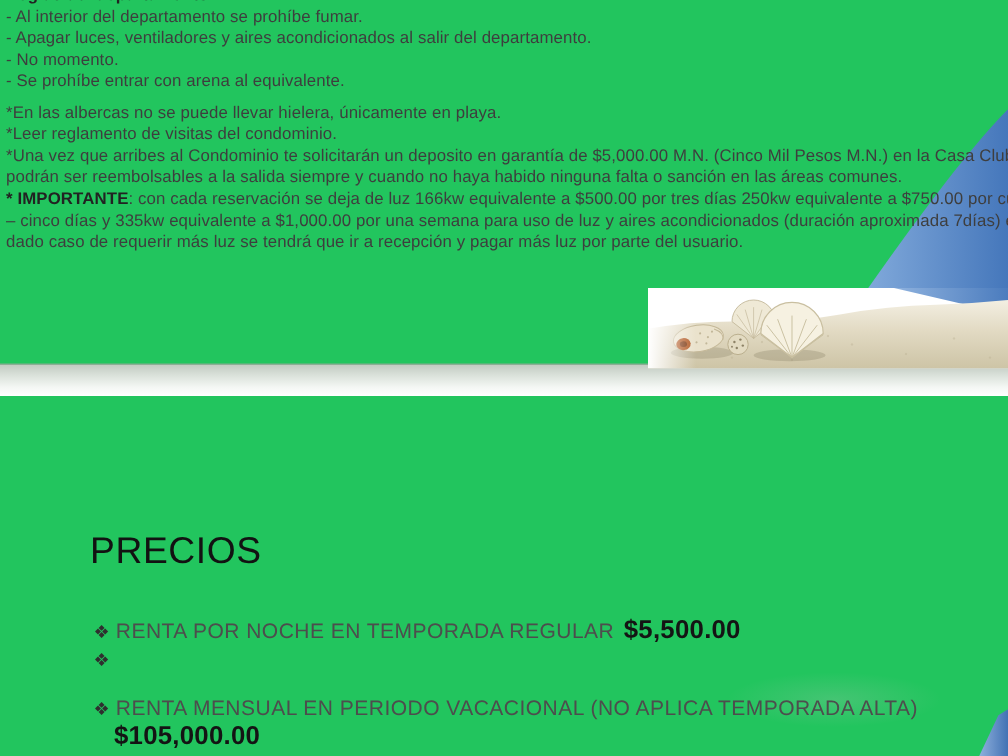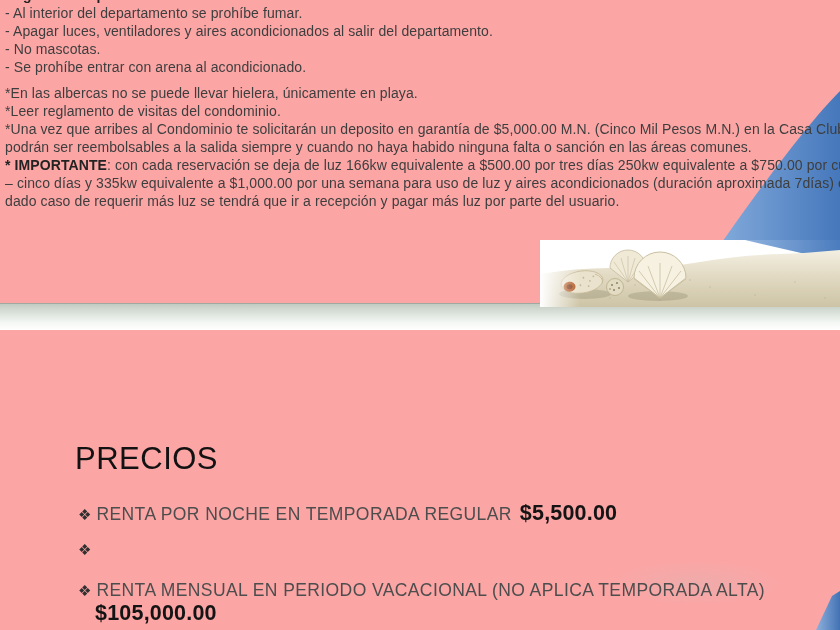--- a/index.html
+++ b/index.html
@@ -1,19 +1,19 @@
 <!DOCTYPE html>
 <html><head>
 <meta charset="utf-8">
 <style>
   * { margin:0; padding:0; box-sizing:border-box; }
   html,body { background:#ffffff; }
   .screen {
     position:relative; width:840px; height:630px;
-    background:#fca5a5; overflow:hidden;
+    background:#22c55e; overflow:hidden;
     font-family:"Liberation Sans", sans-serif;
     color:#3e3e3e;
     padding-left:24px;
   }
   
   .textblock {
     position:absolute; left:5px; top:-14px; width:836px; z-index:5;
   }
   .tline {
     height:18px; line-height:18px; font-size:14px;
@@ -39,21 +39,21 @@
     position:absolute; left:75px; top:441px; z-index:5;
     font-size:31px; font-weight:normal; color:#121212; letter-spacing:0.5px;
   }
   .price-row {
     position:absolute; left:78px; z-index:5;
     display:flex; align-items:baseline; white-space:nowrap;
   }
   .row1 { top:501px; } .row2 { top:541px; } .row3 { top:580px; }
   .bullet { font-size:15px; color:#2f2f2f; margin-right:5px; }
   .plabel { font-size:17.5px; color:#4d4d4d; letter-spacing:0.4px; }
-  .pprice { font-size:21.5px; color:#141414; font-weight:600; margin-left:8px; letter-spacing:0.2px; }
+  .pprice { font-size:21.5px; color:#141414; font-weight:600; margin-left:8px; letter-spacing:0.2px;margin-top:12px; }
   .price-line2 {
     position:absolute; left:95px; top:601px; z-index:5;
     font-size:21.5px; color:#141414; font-weight:700; letter-spacing:0.2px;
   }
   
   .smudge {
     position:absolute; left:605px; top:560px; width:180px; height:46px; z-index:1;
     background:radial-gradient(ellipse at center, rgba(190,195,190,0.22) 0%, rgba(190,195,190,0) 70%);
     border-radius:50%;
   }
@@ -72,22 +72,22 @@
         <stop offset="1" stop-color="#4577bb"></stop>
       </linearGradient>
     </defs>
     <path d="M150,6 C118,38 72,100 30,160 L150,160 Z" fill="url(#arcGrad)"></path>
   </svg>
 
   <div class="textblock">
     <div class="tline clipped">Reglas del departamento:</div>
     <div class="tline">- Al interior del departamento se prohíbe fumar.</div>
     <div class="tline">- Apagar luces, ventiladores y aires acondicionados al salir del departamento.</div>
-    <div class="tline">- No mascotas.</div>
-    <div class="tline">- Se prohíbe entrar con arena al acondicionado.</div>
+    <div class="tline">- No momento.</div>
+    <div class="tline">- Se prohíbe entrar con arena al equivalente.</div>
     <div class="gap8"></div>
     <div class="tline">*En las albercas no se puede llevar hielera, únicamente en playa.</div>
     <div class="tline">*Leer reglamento de visitas del condominio.</div>
     <div class="tline">*Una vez que arribes al Condominio te solicitarán un deposito en garantía de $5,000.00 M.N. (Cinco Mil Pesos M.N.) en la Casa Club que</div>
     <div class="tline">podrán ser reembolsables a la salida siempre y cuando no haya habido ninguna falta o sanción en las áreas comunes.</div>
     <div class="tline"><b>* IMPORTANTE</b><span>: con cada reservación se deja de luz 166kw equivalente a $500.00 por tres días 250kw equivalente a $750.00 por cuatro</span></div>
     <div class="tline">– cinco días y 335kw equivalente a $1,000.00 por una semana para uso de luz y aires acondicionados (duración aproximada 7días) en</div>
     <div class="tline">dado caso de requerir más luz se tendrá que ir a recepción y pagar más luz por parte del usuario.</div>
   </div>
 

